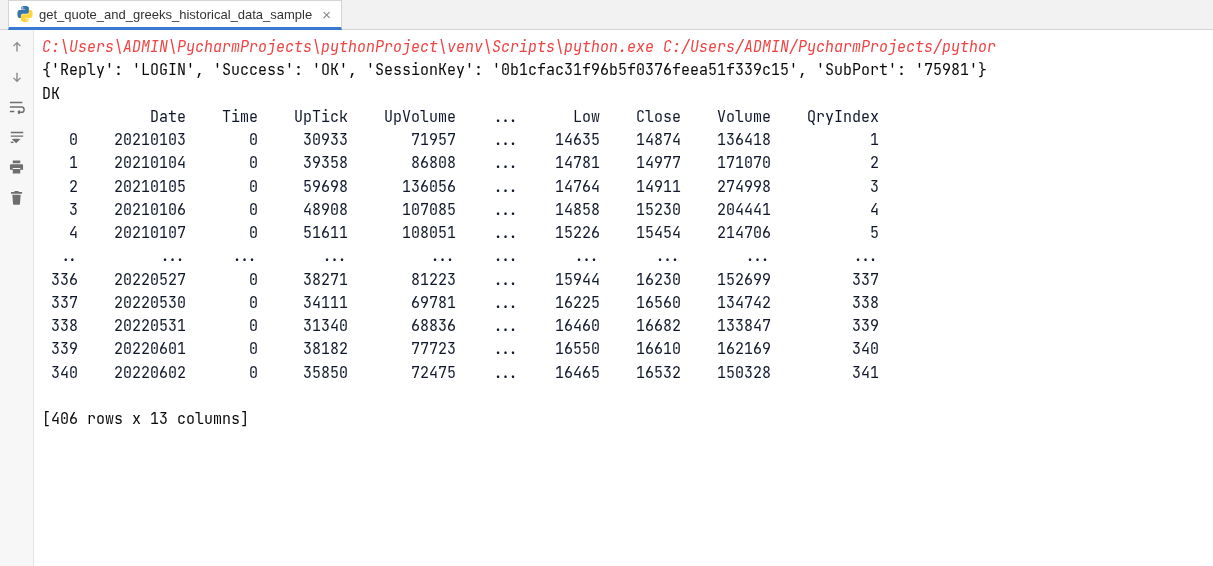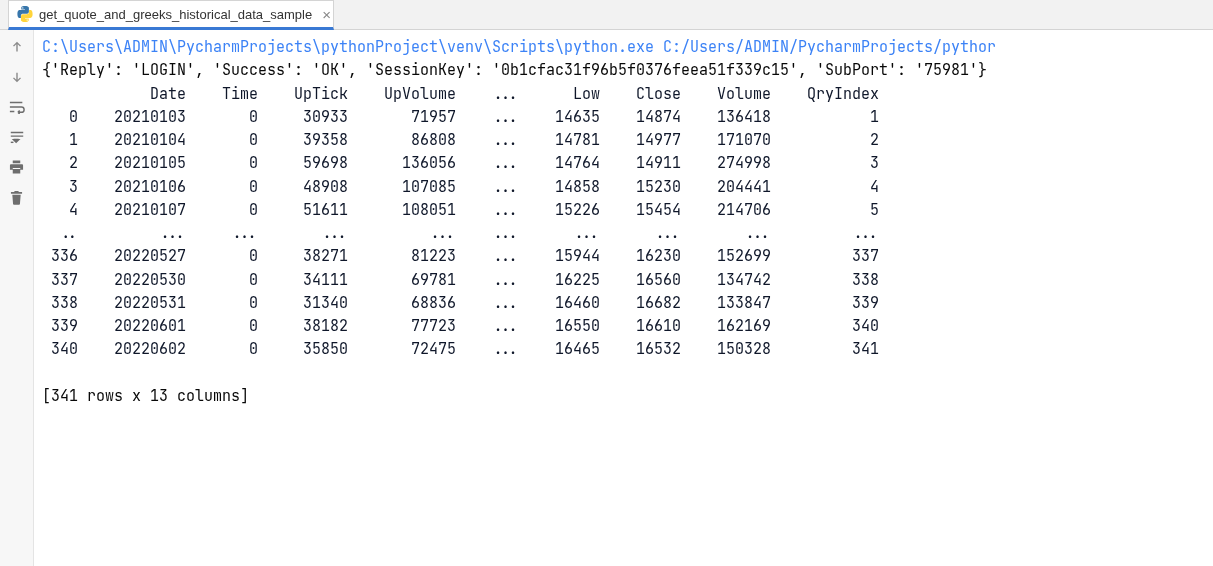--- a/index.html
+++ b/index.html
@@ -1,29 +1,29 @@
 <!DOCTYPE html>
 <html><head>
 <meta charset="utf-8">
 <style>
   * { margin: 0; padding: 0; box-sizing: border-box; }
   body { font-family: "Segoe UI", Arial, sans-serif; font-size: 13px; background: #fff; width: 1213px; height: 566px; overflow: hidden; }
   .container { display: flex; flex-direction: column; height: 100%; }
   .tabbar { height: 30px; background: #f2f2f2; border-bottom: 1px solid #d4d4d4; display: flex; align-items: flex-end; padding-left: 8px; }
-  .tab { display: flex; align-items: center; height: 28px; background: #fff; border: 1px solid #d4d4d4; border-bottom: none; padding: 0 2px 0 8px; position: relative; }
+  .tab { display: flex; align-items: center; height: 28px; background: #fff; border: 1px solid #d4d4d4; border-bottom: none; padding: 0 10px 0 8px; position: relative; }
   .tab.active { border-bottom: 3px solid #3979d4; height:30px; margin-bottom:-1px;}
   .tab-icon { width: 16px; height: 16px; margin-right: 6px; }
   .tab-label { color: #333; }
   .tab-close { margin-left: 10px; color: #888; font-size: 15px; line-height:1; cursor: pointer;}
   .main { flex: 1; display: flex; min-height:0;}
   .gutter { width: 34px; background: #f7f7f7; border-right: 1px solid #e4e4e4; display: flex; flex-direction: column; align-items: center; padding-top: 6px; gap: 8px;}
   .gutter .ico { width:22px; height:22px; display:flex; align-items:center;justify-content:center; color:#6e6e6e; cursor:pointer;}
   .console { flex: 1; padding: 6px 0 0 8px; overflow:hidden;}
   .mono { font-family: "JetBrains Mono","Consolas","Courier New",monospace; font-size:15px; line-height: 1.55; white-space: pre; color:#080808;}
-  .path { color:#3b82f6; }
+  .path { color:#ef4444;font-style:italic; }
   .df { color:#0f172a; }
 </style>
 </head>
 <body>
 
 <div class="container">
   <div class="tabbar">
     <div class="tab active">
       <span class="tab-icon">
         <svg viewBox="0 0 16 16" width="16" height="16">
@@ -68,29 +68,30 @@
       <div class="ico">
           <svg width="13" height="15" viewBox="0 0 14 16">
             <path fill="#6e6e6e" d="M5 1h4l.5 1H13v2H1V2h3.5zM2.5 5h9l-.8 10a1 1 0 0 1-1 .9H4.3a1 1 0 0 1-1-.9z"></path>
           </svg>
         </div>
     </div>
 
     <div class="console">
       <div class="mono path">C:\Users\ADMIN\PycharmProjects\pythonProject\venv\Scripts\python.exe C:/Users/ADMIN/PycharmProjects/pythor</div>
       <div class="mono">{'Reply': 'LOGIN', 'Success': 'OK', 'SessionKey': '0b1cfac31f96b5f0376feea51f339c15', 'SubPort': '75981'}</div>
+      <div class="mono">DK</div>
       <div class="mono df" id="df-block">            Date    Time    UpTick    UpVolume    ...      Low    Close    Volume    QryIndex
    0    20210103       0     30933       71957    ...    14635    14874    136418           1
    1    20210104       0     39358       86808    ...    14781    14977    171070           2
    2    20210105       0     59698      136056    ...    14764    14911    274998           3
    3    20210106       0     48908      107085    ...    14858    15230    204441           4
    4    20210107       0     51611      108051    ...    15226    15454    214706           5
   ..         ...     ...       ...         ...    ...      ...      ...       ...         ...
  336    20220527       0     38271       81223    ...    15944    16230    152699         337
  337    20220530       0     34111       69781    ...    16225    16560    134742         338
  338    20220531       0     31340       68836    ...    16460    16682    133847         339
  339    20220601       0     38182       77723    ...    16550    16610    162169         340
  340    20220602       0     35850       72475    ...    16465    16532    150328         341</div>
       <div class="mono">&nbsp;</div>
-      <div class="mono">[341 rows x 13 columns]</div>
+      <div class="mono">[406 rows x 13 columns]</div>
     </div>
   </div>
 </div>
 
 </body></html>

